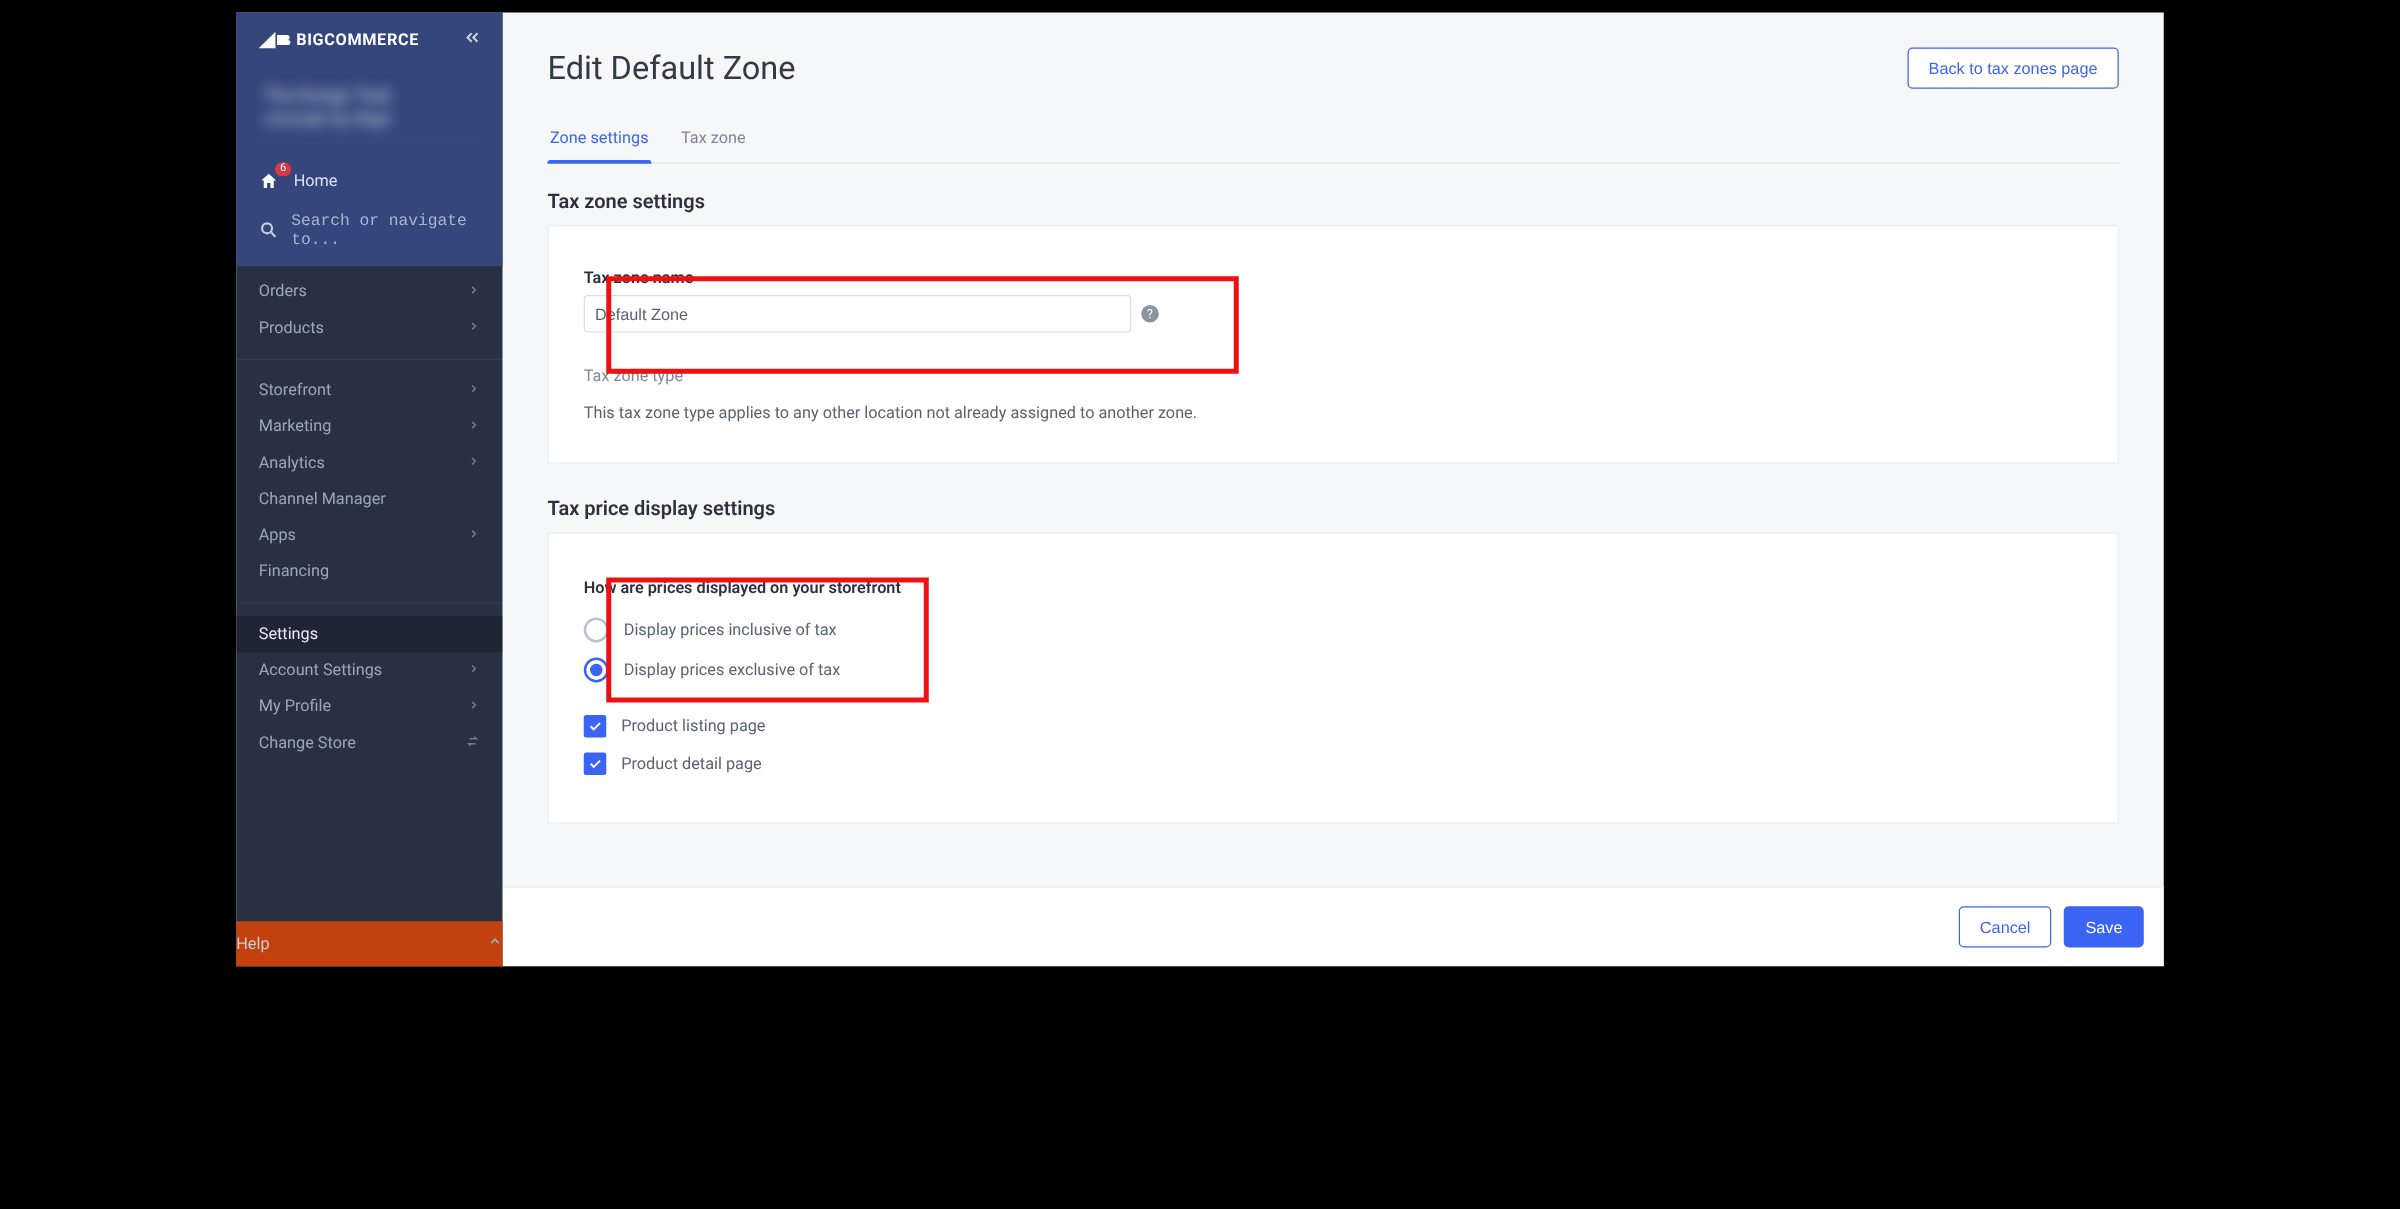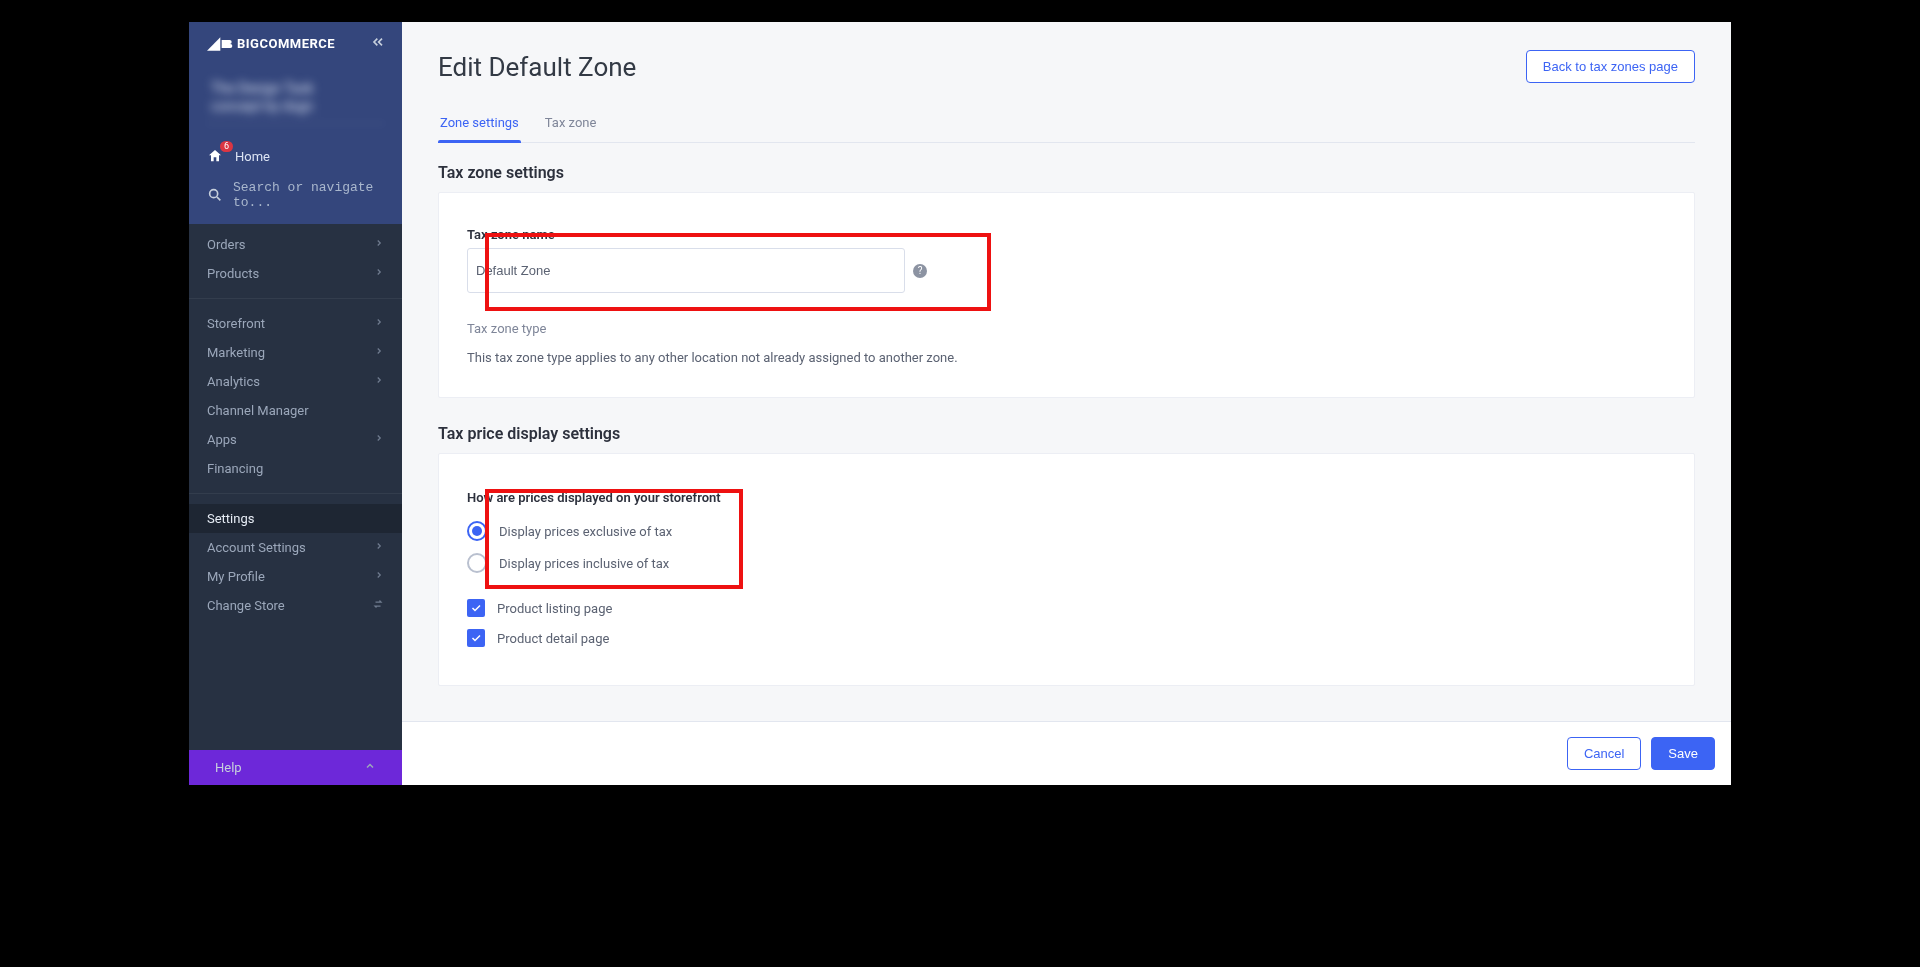--- a/index.html
+++ b/index.html
@@ -1,37 +1,37 @@
 <!DOCTYPE html>
 <html><head>
 <meta charset="utf-8">
 <style>
   * { box-sizing: border-box; margin: 0; padding: 0; }
   html, body { height: 100%; font-family: -apple-system, BlinkMacSystemFont, "Segoe UI", Roboto, Helvetica, Arial, sans-serif; font-size: 14px; color: #313440; background: #000; }
-  .viewport { width: 1542px; height: 783px; margin: 12px auto; position: relative; background: #000; }
+  .viewport { width: 1542px; height: 783px; margin: 0 auto; position: relative; background: #000; }
   .app { position: absolute; top: 10px; left: 0; right: 0; bottom: 10px; display: flex; background: #f6f7f9; }
   
   .sidebar { width: 213px; background: #273142; color: #c6cfdc; display: flex; flex-direction: column; font-size: 13px; position: relative; }
   .sidebar-top { background: #34467c; padding: 0; }
   .brand-row { display: flex; align-items: center; justify-content: space-between; padding: 12px 16px 10px; }
   .brand { display: flex; align-items: center; color: #fff; font-weight: 700; letter-spacing: 0.5px; font-size: 13px; }
   .brand svg { width: 28px; height: 16px; margin-right: 4px; }
   .collapse-btn { color: #c6cfdc; cursor: pointer; }
   .store-blur { margin: 8px 16px 16px; padding: 8px 6px; border-bottom: 1px solid rgba(255,255,255,0.15); filter: blur(5px); color: #dbe3f3; font-size: 14px; line-height: 1.3; }
   .home-row { display: flex; align-items: center; padding: 8px 18px; color: #dbe3f3; cursor: pointer; }
   .home-row .icon { position: relative; width: 18px; height: 16px; margin-right: 10px; color: #fff; }
   .badge { position: absolute; top: -7px; right: -8px; background: #db3643; color: #fff; border-radius: 8px; font-size: 9px; padding: 1px 4px; line-height: 1; }
   .search-row { display: flex; align-items: center; padding: 8px 18px 14px; color: #a9b7cd; cursor: text; font-family: Liberation Mono, monospace; }
   .search-row .icon { width: 16px; height: 16px; margin-right: 10px; }
   .nav-group { padding: 6px 0; }
   .nav-divider { height: 1px; background: rgba(255,255,255,0.06); margin: 4px 0; }
   .nav-item { display: flex; align-items: center; justify-content: space-between; padding: 7px 18px; color: #9ba7ba; cursor: pointer; }
   .nav-item.active { background: rgba(0,0,0,0.22); color: #e6ecf5; }
   .nav-item .chev, .nav-item .swap { color: #6f7b8e; font-size: 11px; }
-  .sidebar-footer { margin-top: auto; background: #6d28d9; padding: 10px 26px; display: flex; align-items: center; justify-content: space-between; color: #c6cfdc; cursor: pointer; text-align: right; }
+  .sidebar-footer { margin-top: auto; background: #c2410c; padding: 10px 0; display: flex; align-items: center; justify-content: space-between; color: #c6cfdc; cursor: pointer; text-align: right; }
 
   
   .main { flex: 1; display: flex; flex-direction: column; overflow: hidden; }
   .content { flex: 1; overflow: auto; padding: 0 36px 20px; }
   .page-header { display: flex; align-items: center; justify-content: space-between; padding-top: 28px; }
   .page-title { font-size: 26px; font-weight: 400; color: #333a45; }
   .btn { border-radius: 4px; font-size: 13px; padding: 8px 16px; cursor: pointer; border: 1px solid transparent; background: #fff; }
   .btn-outline { border-color: #3c64f4; color: #3c64f4; background: #fff; }
   .btn-primary { background: #3c64f4; color: #fff; border-color: #3c64f4; }
   .tabs { display: flex; gap: 22px; margin-top: 22px; border-bottom: 1px solid #e2e6ef; }
@@ -43,21 +43,21 @@
   .panel { background: #fff; border: 1px solid #eceef4; border-radius: 2px; padding: 26px 28px 32px; position: relative; }
 
   .highlight-box { border: 4px solid #e11; position: absolute; pointer-events: none; }
   .hl-name { top: 14px; left: 18px; width: 506px; height: 78px; }
   .hl-radio { top: 9px; left: 18px; width: 258px; height: 100px; }
 
   .form-label { font-size: 13px; font-weight: 600; color: #2d313d; margin-bottom: 6px; display: block; }
   .sub-label { font-size: 13px; color: #7f8699; margin-top: 16px; }
   .desc-text { font-size: 13px; color: #5b6272; margin-top: 14px; }
   .input-row { display: flex; align-items: center; gap: 8px; }
-  .text-input { width: 438px; height: 45px; border: 1px solid #d9deea; border-radius: 3px; padding: 4px 8px; font-size: 13px; color: #5b6272; background: #fff; }
+  .text-input { width: 438px; height: 30px; border: 1px solid #d9deea; border-radius: 3px; padding: 4px 8px; font-size: 13px; color: #5b6272; background: #fff; }
   .help-icon { width: 14px; height: 14px; border-radius: 50%; background: #8c93a2; color: #fff; font-size: 10px; display: inline-flex; align-items: center; justify-content: center; cursor: help; }
 
   .radio-group { margin-top: 10px; }
   .radio-row { display: flex; align-items: center; gap: 12px; padding: 6px 0; cursor: pointer; }
   .radio-circle { width: 20px; height: 20px; border: 2px solid #b9c0cf; border-radius: 50%; display: inline-flex; align-items: center; justify-content: center; flex-shrink: 0; }
   .radio-circle.checked { border-color: #3c64f4; }
   .radio-dot { width: 10px; height: 10px; border-radius: 50%; background: #3c64f4; }
   .radio-label { font-size: 13px; color: #5b6272; }
 
   .check-row { display: flex; align-items: center; gap: 12px; padding: 6px 0; cursor: pointer; }
@@ -226,28 +226,28 @@
           <div class="desc-text">This tax zone type applies to any other location not already assigned to another zone.</div>
         </div>
 
         <h2 class="section-title" style="margin-top:26px;">Tax price display settings</h2>
         <div class="panel">
           <div class="price-region">
             <div class="highlight-box hl-radio"></div>
             <label class="form-label">How are prices displayed on your storefront</label>
             <div class="radio-group" id="price-radios">
                 <div class="radio-row">
+                  <span class="radio-circle"></span>
+                  <span class="radio-label">Display prices inclusive of tax</span>
+                </div>
+                <div class="radio-row">
                   <span class="radio-circle checked">
                     <span class="radio-dot"></span>
                   </span>
                   <span class="radio-label">Display prices exclusive of tax</span>
-                </div>
-                <div class="radio-row">
-                  <span class="radio-circle"></span>
-                  <span class="radio-label">Display prices inclusive of tax</span>
                 </div>
               </div>
           </div>
 
           <div id="price-checks" style="margin-top:8px;">
               <div class="check-row">
                 <span class="check-box">
                   <svg viewBox="0 0 24 24">
                     <path d="M5 12l5 5L20 7"></path>
                   </svg>

